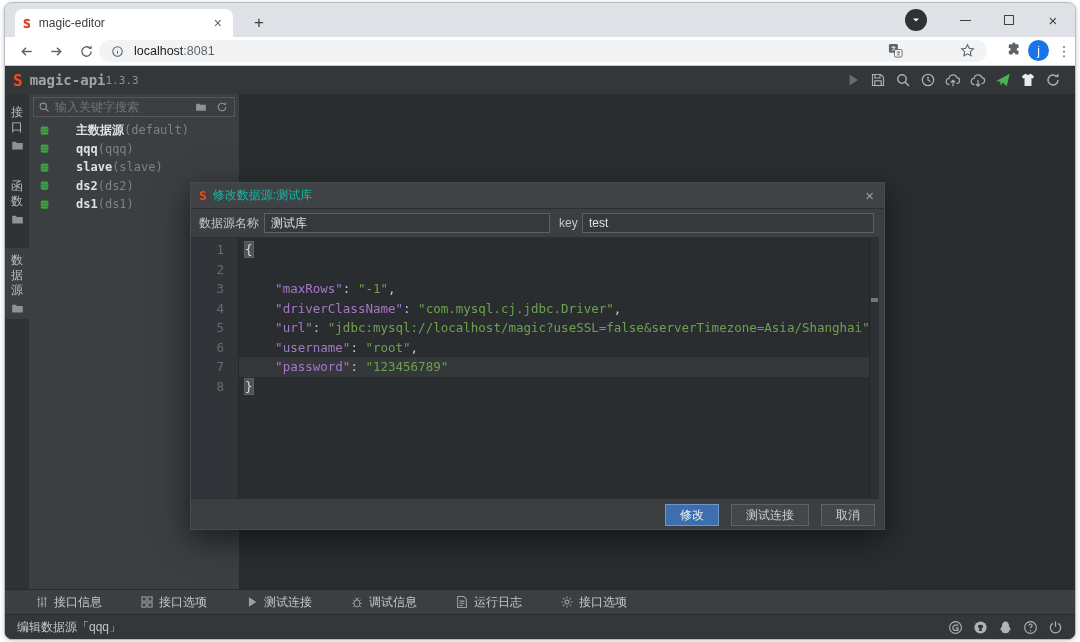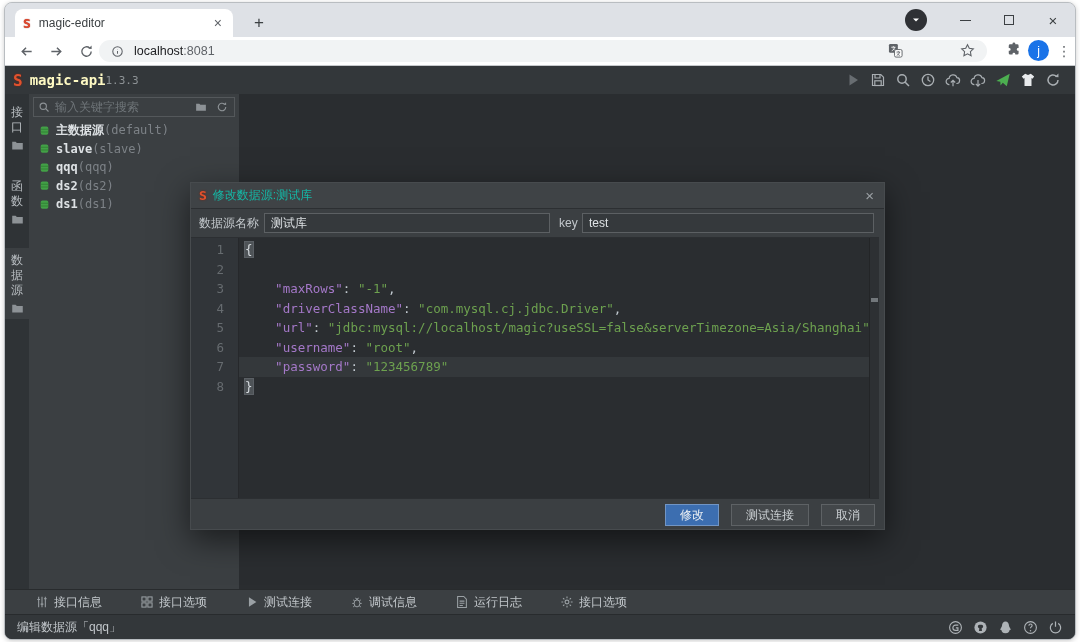--- a/index.html
+++ b/index.html
@@ -41,21 +41,21 @@
   .abar-right svg { width:15px; height:15px; color:#5f6368; }
   .avatar { width:21px; height:21px; border-radius:50%; background:#1a73e8; color:#fff; font-size:12px;
             display:flex; align-items:center; justify-content:center; }
   .dots { font-size:14px; color:#5f6368; width:10px; text-align:center; }
 
   
   .page { position:absolute; left:0; top:62px; right:0; bottom:0; background:#2a2d30; border-top:1px solid #c6c9cc; }
   .app-header { position:absolute; left:0; top:0; right:0; height:28px; background:#33373a; display:flex; align-items:center; padding-left:8px; }
   .logo-s { font-family:"DejaVu Sans Mono", monospace; font-weight:900; font-size:16px; color:#e0522e;
             text-shadow:0 0 2px #7e2411; margin-right:7px; }
-  .app-title { font-family:"DejaVu Sans Mono", monospace; font-weight:700; font-size:14px; color:#fef9c3; }
+  .app-title { font-family:"DejaVu Sans Mono", monospace; font-weight:700; font-size:14px; color:#a3a3a3; }
   .app-ver { font-family:"DejaVu Sans Mono", monospace; font-size:11px; color:#8d9295; }
   .app-toolbar { position:absolute; right:14px; top:0; height:28px; display:flex; align-items:center; gap:8px; }
   .tbtn { width:17px; height:17px; display:flex; align-items:center; justify-content:center; }
   .tbtn svg { width:16px; height:16px; }
 
   .navstrip { position:absolute; left:0; top:28px; width:24px; bottom:50px; background:#2f3336; display:flex;
               flex-direction:column; align-items:center; padding-top:6px; gap:18px; }
   .navgroup { display:flex; flex-direction:column; align-items:center; padding:5px 0; width:24px; }
   .navgroup.active { background:#3b3f42; }
   .navgroup .ch { font-size:12px; color:#b8bdc1; line-height:15px; }
@@ -67,21 +67,21 @@
                 background:#3b3f42; display:flex; align-items:center; padding:0 4px; }
   .search-row svg { width:12px; height:12px; color:#8d9296; flex:none; }
   .search-input { flex:1; background:transparent; border:none; outline:none; color:#cfd4d7; font-size:12px;
                   margin-left:5px; min-width:0; }
   .search-input::placeholder { color:#6e7478; }
   .mini-btn { width:16px; height:16px; margin-left:5px; display:flex; align-items:center; justify-content:center; color:#9ba0a4; }
   .ds-list { position:absolute; left:0; top:27px; right:0; }
   .ds-item { height:18.5px; display:flex; align-items:center; padding-left:10px;
              font-family:"DejaVu Sans Mono", monospace; font-size:12px; }
   .ds-item svg { width:11px; height:11px; margin-right:6px; flex:none; }
-  .ds-name { color:#dde1e4; font-weight:700; }
+  .ds-name { color:#dde1e4; font-weight:700;margin-left:20px; }
   .ds-key { color:#7d8捆287; color:#7d8287; }
 
   .main-area { position:absolute; left:234px; top:28px; right:0; bottom:50px; background:#2a2d30; }
 
   .bottom-tabs { position:absolute; left:0; right:0; bottom:25px; height:25px; background:#3b3f42;
                  border-top:1px solid #282b2d; display:flex; align-items:center; padding-left:30px; gap:38px; }
   .btab { display:flex; align-items:center; gap:5px; font-size:12px; color:#c3c8cc; }
   .btab svg { width:14px; height:14px; color:#9aa0a4; }
   .status-bar { position:absolute; left:0; right:0; bottom:0; height:25px; background:#33373a;
                 border-top:1px solid #282b2d; display:flex; align-items:center; padding:0 12px; }
@@ -312,32 +312,32 @@
               <span class="ds-name">主数据源</span>
               <span class="ds-key">(default)</span>
             </div>
             <div class="ds-item">
               <span style="display: flex;">
                 <svg viewBox="0 0 16 16">
                   <rect x="2.5" y="2" width="11" height="12" rx="2.5" fill="#43a047"></rect>
                   <path d="M2.5 6.2h11M2.5 10.2h11" stroke="#2e7d32" stroke-width="1.2"></path>
                 </svg>
               </span>
-              <span class="ds-name">slave</span>
-              <span class="ds-key">(slave)</span>
+              <span class="ds-name">qqq</span>
+              <span class="ds-key">(qqq)</span>
             </div>
             <div class="ds-item">
               <span style="display: flex;">
                 <svg viewBox="0 0 16 16">
                   <rect x="2.5" y="2" width="11" height="12" rx="2.5" fill="#43a047"></rect>
                   <path d="M2.5 6.2h11M2.5 10.2h11" stroke="#2e7d32" stroke-width="1.2"></path>
                 </svg>
               </span>
-              <span class="ds-name">qqq</span>
-              <span class="ds-key">(qqq)</span>
+              <span class="ds-name">slave</span>
+              <span class="ds-key">(slave)</span>
             </div>
             <div class="ds-item">
               <span style="display: flex;">
                 <svg viewBox="0 0 16 16">
                   <rect x="2.5" y="2" width="11" height="12" rx="2.5" fill="#43a047"></rect>
                   <path d="M2.5 6.2h11M2.5 10.2h11" stroke="#2e7d32" stroke-width="1.2"></path>
                 </svg>
               </span>
               <span class="ds-name">ds2</span>
               <span class="ds-key">(ds2)</span>

